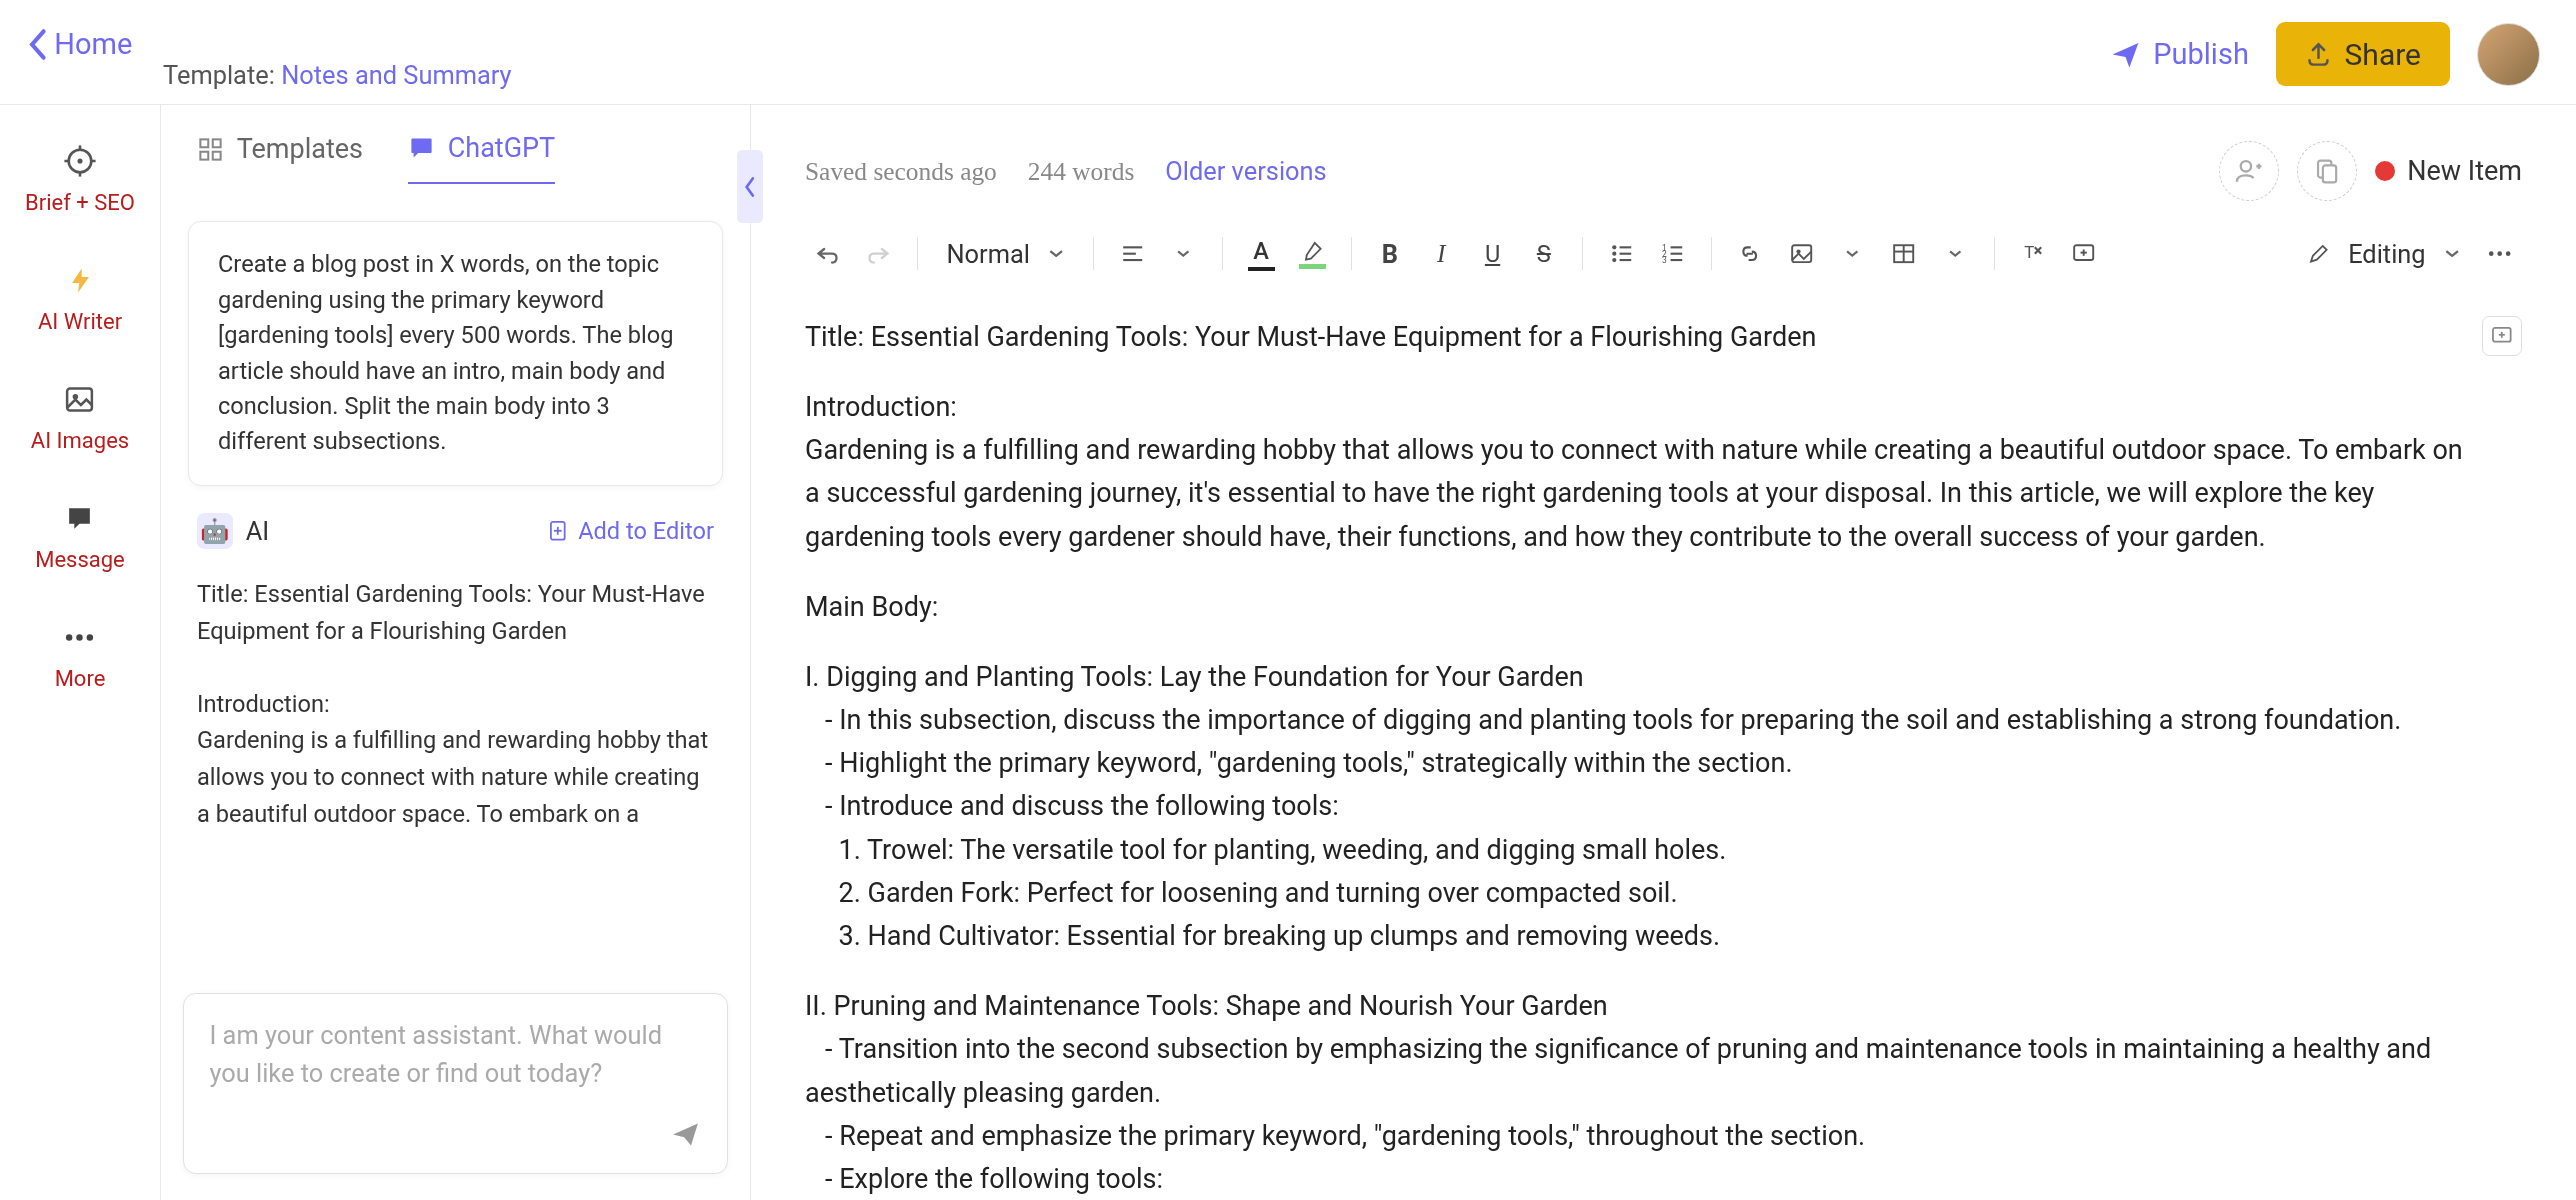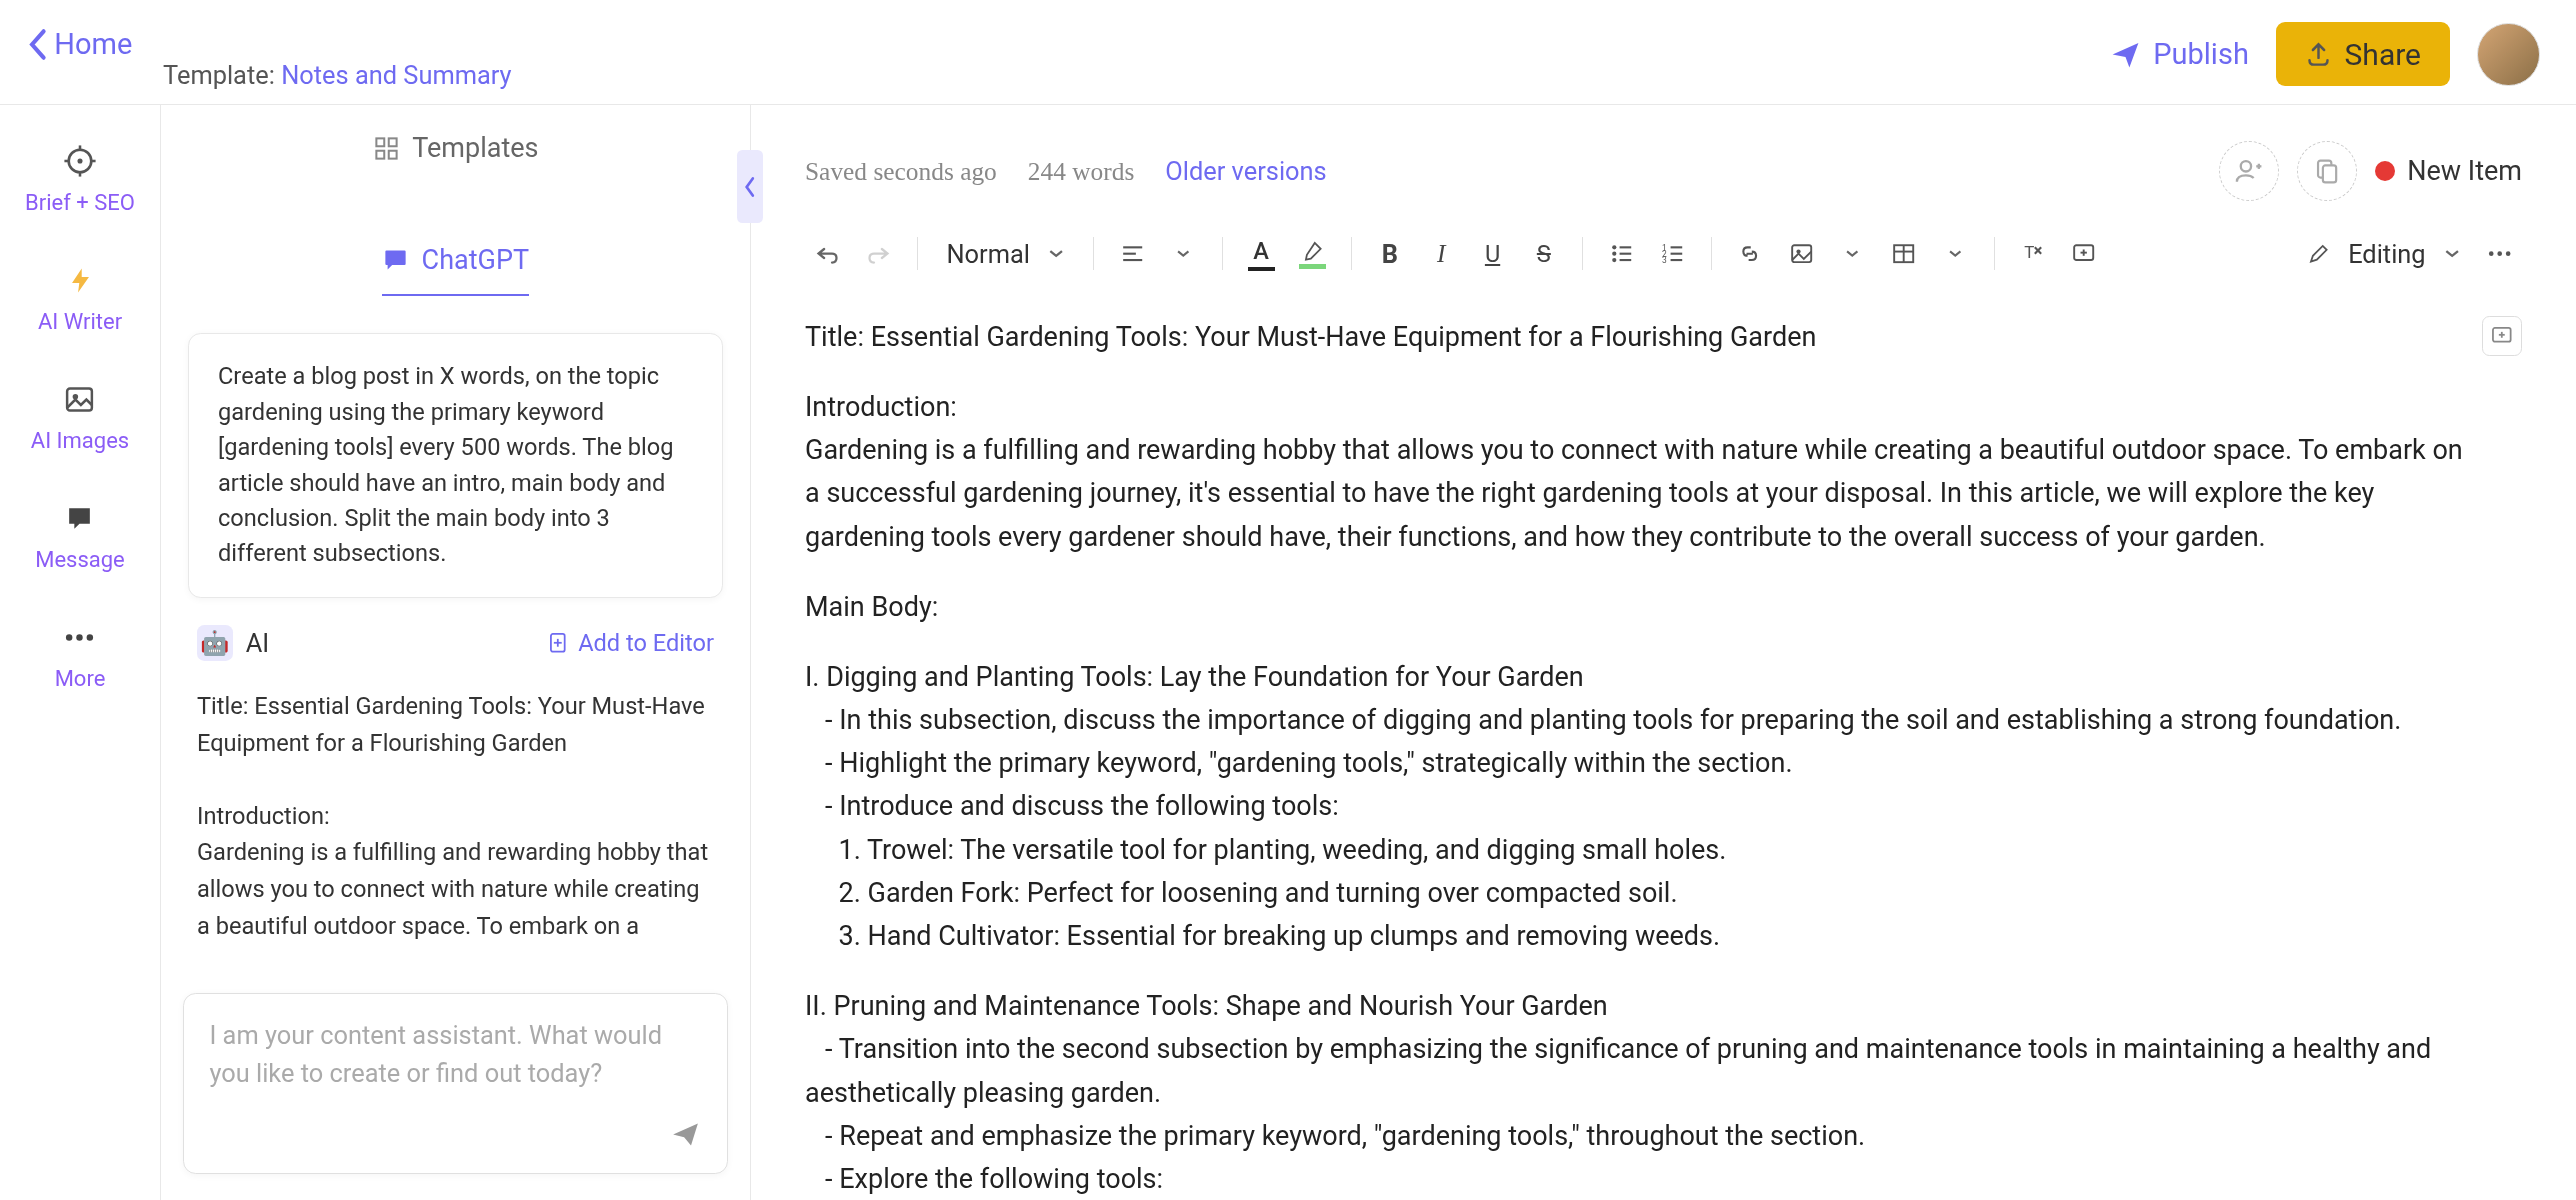--- a/index.html
+++ b/index.html
@@ -16,25 +16,25 @@
 .share-btn { display: flex; align-items: center; gap: 12.7px; background: #eab308; border: none; border-radius: 9px; padding: 14.5px 29px; font-size: 30px; color: #333; cursor: pointer; }
 .avatar { width: 63px; height: 63px; border-radius: 50%; background: linear-gradient(135deg, #d4a574 0%, #8b6f47 100%); border: 1.8px solid #ddd; }
 
 
 .main-layout { display: flex; height: calc(100% - 105px); }
 
 
 .left-sidebar { width: 161px; border-right: 0.9px solid #e8e8e8; display: flex; flex-direction: column; align-items: center; padding-top: 36px; gap: 45px; }
 .sidebar-item { display: flex; flex-direction: column; align-items: center; gap: 9px; cursor: pointer; }
 .sidebar-icon { width: 40px; height: 40px; display: flex; align-items: center; justify-content: center; font-size: 33px; }
-.sidebar-label { font-size: 22px; color: #8b5cf6; text-align: right; }
+.sidebar-label { font-size: 22px; color: #b91c1c; text-align: right; }
 
 
 .chat-panel { width: 590px; border-right: 0.9px solid #e8e8e8; display: flex; flex-direction: column; position: relative; background: #fff; }
-.chat-tabs { display: flex; align-items: center; padding: 27px 36px 0; gap: 62px; border-bottom: 0.9px solid transparent; flex-direction: column; }
+.chat-tabs { display: flex; align-items: center; padding: 27px 36px 0; gap: 45px; border-bottom: 0.9px solid transparent; }
 .chat-tab { display: flex; align-items: center; gap: 12.7px; font-size: 27px; color: #666; padding-bottom: 18px; cursor: pointer; }
 .chat-tab.active { color: #6e6af1; border-bottom: 2.7px solid #6e6af1; }
 .collapse-btn { position: absolute; right: -12.7px; top: 45px; width: 25.4px; height: 73px; background: #eae9fd; border-radius: 5.4px; display: flex; align-items: center; justify-content: center; cursor: pointer; z-index: 10; }
 
 .chat-content { flex: 1; overflow-y: auto; padding: 36px 27px; display: flex; flex-direction: column; gap: 27px; }
 .user-message { background: #fff; border: 0.9px solid #e8e8e8; border-radius: 12.7px; padding: 25.4px 29px; font-size: 23.6px; line-height: 1.5; color: #333; box-shadow: 0 1.8px 7.3px rgba(0,0,0,0.04); }
 .ai-header { display: flex; align-items: center; justify-content: space-between; padding: 0 9px; }
 .ai-label { display: flex; align-items: center; gap: 12.7px; font-size: 25.4px; color: #333; }
 .ai-label-icon { width: 36px; height: 36px; background: #eae9fd; border-radius: 7.3px; display: flex; align-items: center; justify-content: center; font-size: 23.6px; }
 .add-editor-btn { display: flex; align-items: center; gap: 9px; color: #6e6af1; font-size: 23.6px; background: none; border: none; cursor: pointer; }

